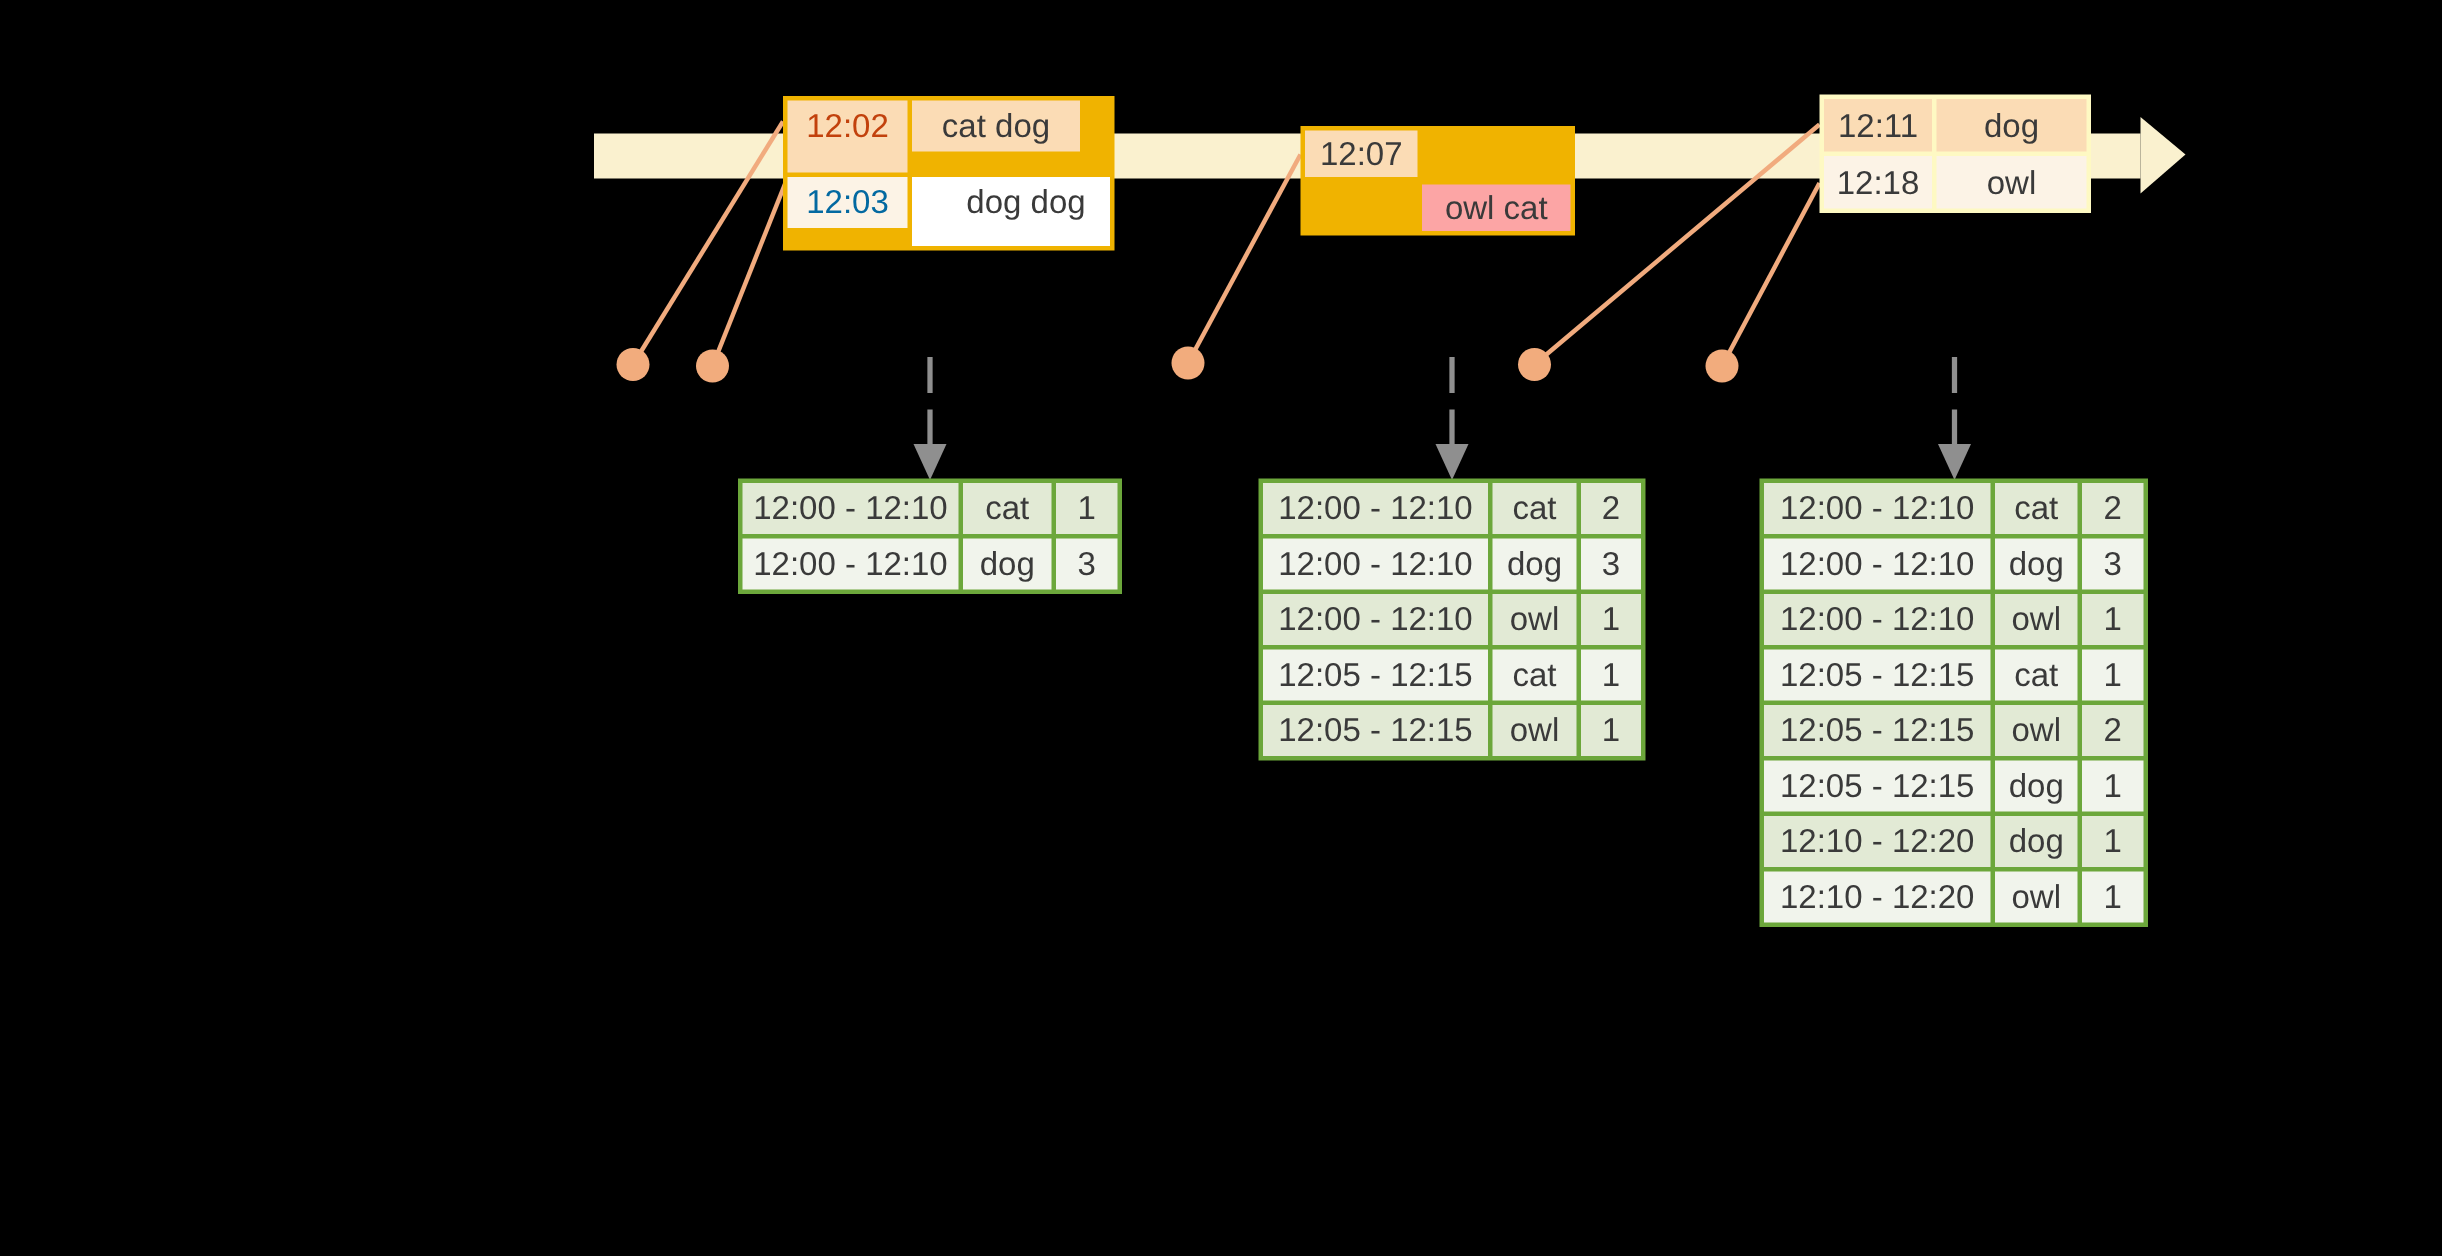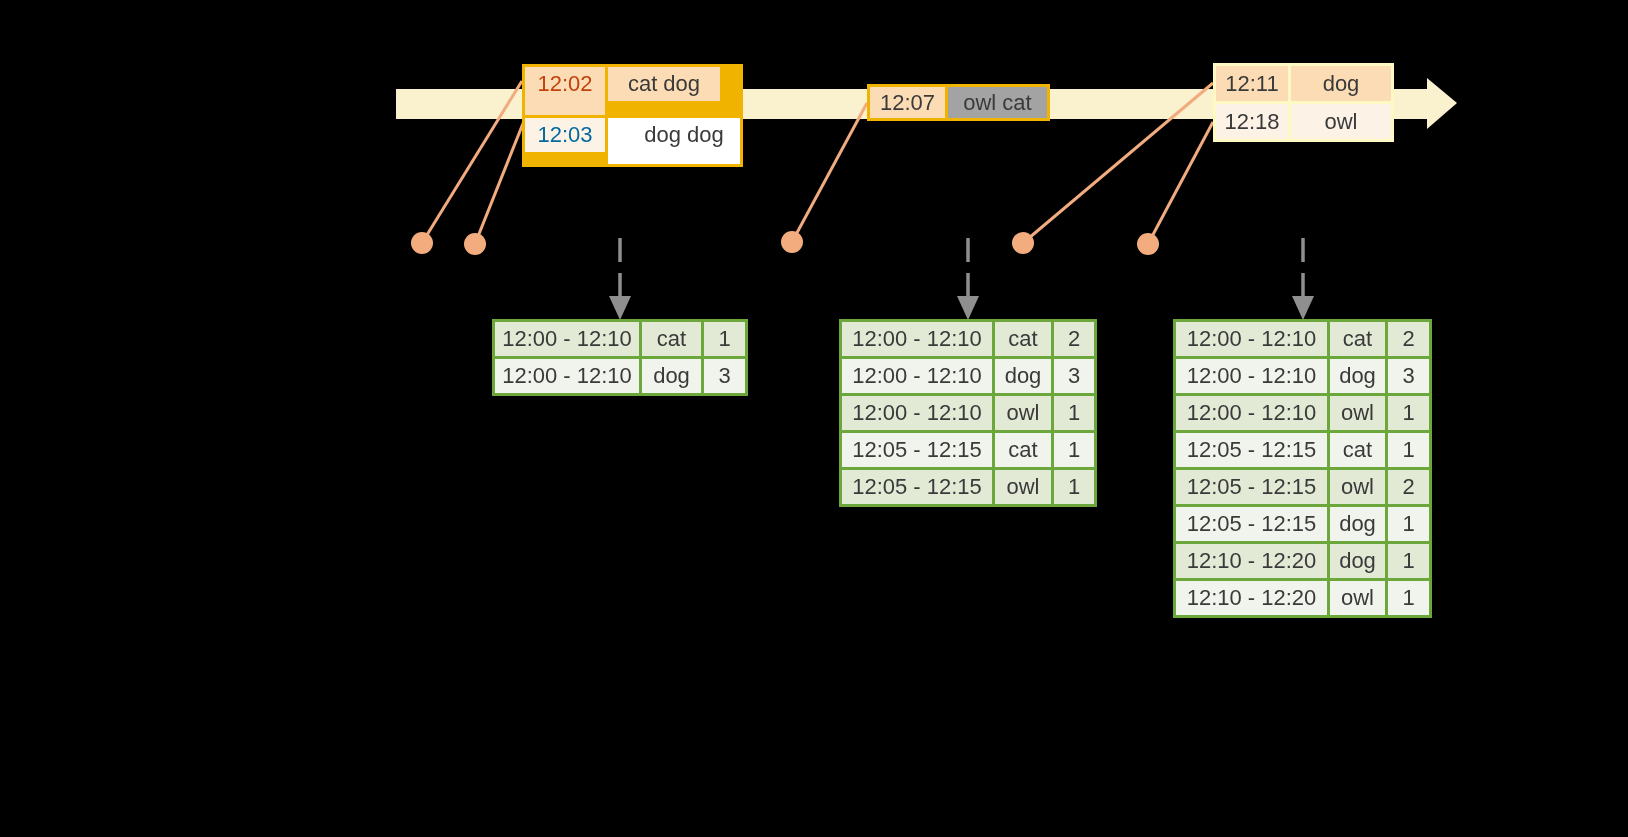--- a/index.html
+++ b/index.html
@@ -74,21 +74,21 @@
         <span class="cell" style="width: 112px; height: 34px; line-height: 34px; background: rgb(251, 220, 181); color: rgb(58, 58, 58);">cat dog</span>
       </div>
       <div class="row">
         <span class="cell" style="width: 80px; height: 34px; line-height: 34px; background: rgb(252, 243, 230); color: #0369a1;">12:03</span>
         <span class="cell" style="width: 112px; height: 46px; line-height: 34px; background: #ffffff; color: rgb(58, 58, 58); padding-left: 20px;">dog dog</span>
       </div>
     </div>
   <div class="data-table" data-table="event_tables.1" style="left: 867px; top: 84px; background: rgb(240, 179, 0);">
       <div class="row">
         <span class="cell" style="width: 75px; height: 31px; line-height: 31px; background: rgb(251, 220, 181); color: rgb(58, 58, 58);">12:07</span>
-        <span class="cell" style="width: 99px; height: 31px; line-height: 31px; background: #a3a3a3; color: rgb(58, 58, 58);">owl cat</span>
+        <span class="cell" style="width: 99px; height: 31px; line-height: 31px; background: #fca5a5; color: rgb(58, 58, 58); margin-top: 36px;">owl cat</span>
       </div>
     </div>
   <div class="data-table" data-table="event_tables.2" style="left: 1213px; top: 63px; background: #fef9c3;">
       <div class="row">
         <span class="cell" style="width: 72px; height: 35px; line-height: 35px; background: rgb(251, 220, 181); color: rgb(58, 58, 58);">12:11</span>
         <span class="cell" style="width: 100px; height: 35px; line-height: 35px; background: rgb(251, 220, 181); color: rgb(58, 58, 58);">dog</span>
       </div>
       <div class="row">
         <span class="cell" style="width: 72px; height: 35px; line-height: 35px; background: rgb(252, 243, 230); color: rgb(58, 58, 58);">12:18</span>
         <span class="cell" style="width: 100px; height: 35px; line-height: 35px; background: rgb(252, 243, 230); color: rgb(58, 58, 58);">owl</span>

